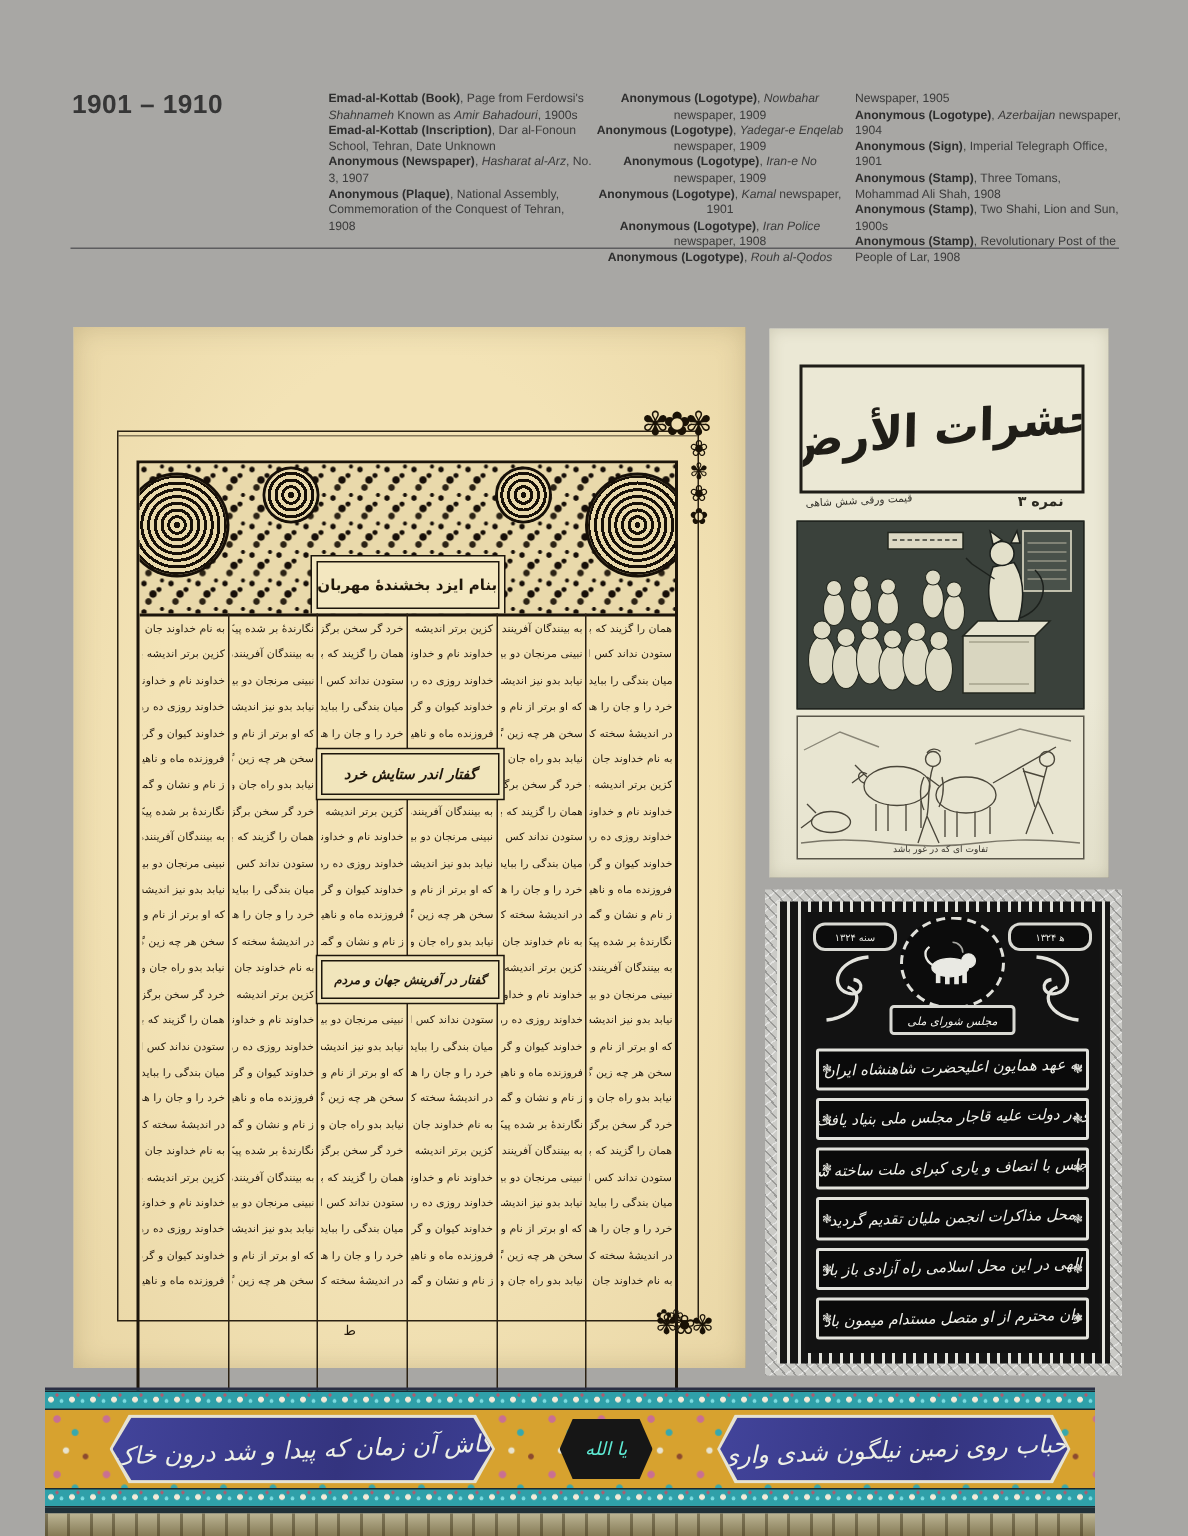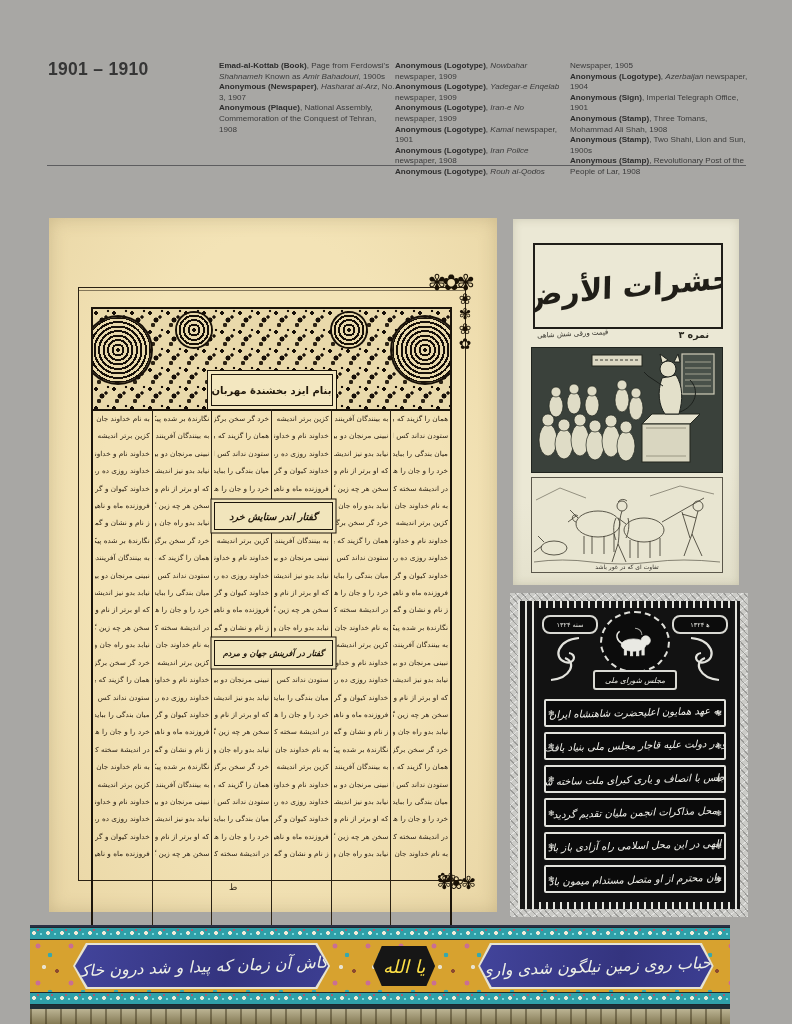--- a/index.html
+++ b/index.html
@@ -8,21 +8,21 @@
   .fa{font-family:"DejaVu Sans",sans-serif;}
 
   
   .page-title{position:absolute;left:48px;top:59px;font-size:17.5px;font-weight:bold;
               letter-spacing:.3px;color:#363636;}
   .cap-col{position:absolute;top:61px;font-size:8.1px;line-height:10.6px;color:#3a3a3a;}
   .cap-col p{margin:0;}
   .cap-col .b{font-weight:bold;color:#2d2d2d;}
   .cap-col .i{font-style:italic;}
   .cap-1{left:219px;width:176px;}
-  .cap-2{left:395px;width:170px;}
+  .cap-2{left:395px;width:170px;text-align:center;}
   .cap-3{left:570px;width:178px;}
   .head-rule{position:absolute;left:47px;top:165px;width:699px;height:1.4px;background:#5d5d5f;}
 
   
   .ms{position:absolute;left:49px;top:218px;width:448px;height:694px;
       background:radial-gradient(ellipse at 50% 45%, #f3e3b6 55%, #e9d6a5 100%);
       box-shadow:inset 0 0 18px rgba(110,95,60,.25);}
   .ms-thin{position:absolute;left:29px;top:69px;width:386px;height:592px;
            border:1px solid #2a2113;}
   .ms-thin::before{content:"";position:absolute;left:0;right:0;top:2px;border-top:1px solid rgba(42,33,19,.55);}
@@ -143,35 +143,36 @@
   .seg-ind-wrap{flex:1.7;margin:3px 1px;padding:2px;background:#e6e3d2;
       clip-path:polygon(5% 0,95% 0,100% 50%,95% 100%,5% 100%,0 50%);display:flex;}
   .seg-ind{flex:1;background:linear-gradient(100deg,#42449b 0%,#34347f 60%,#3c3e92 100%);
       clip-path:polygon(5% 0,95% 0,100% 50%,95% 100%,5% 100%,0 50%);
       display:flex;align-items:center;justify-content:center;overflow:hidden;}
   .seg-ind span{font-family:"DejaVu Sans",sans-serif;font-style:italic;font-size:16px;
       color:#eef0e6;white-space:nowrap;transform:rotate(-2deg);}
   .seg-black{flex:0 0 62px;margin:6px 0;background:#161616;
       clip-path:polygon(14% 0,86% 0,100% 50%,86% 100%,14% 100%,0 50%);
       display:flex;align-items:center;justify-content:center;overflow:hidden;}
-  .seg-black span{font-family:"DejaVu Sans",sans-serif;font-style:italic;font-size:18px;color:#fde047;}
+  .seg-black span{font-family:"DejaVu Sans",sans-serif;font-style:italic;font-size:12px;color:#5eead4;}
   .tb-dark{height:4px;background:#203038;}
   .tb-stone{height:17px;background:#a2976a;
       background-image:
         repeating-linear-gradient(90deg, rgba(55,45,20,.45) 0 2px, transparent 2px 15px),
         linear-gradient(rgba(255,255,255,.28), rgba(40,30,10,.30));}
 </style>
 </head>
 <body>
 
 <div class="page">
 
   <div class="page-title">1901 – 1910</div>
   <div class="cap-col cap-1">
       <p><span class="b">Emad-al-Kottab (Book)</span><span>, Page from Ferdowsi's </span><span class="i">Shahnameh</span><span> Known as </span><span class="i">Amir Bahadouri</span><span>, 1900s</span></p>
+      <p><span class="b">Emad-al-Kottab (Inscription)</span><span>, Dar al-Fonoun School, Tehran, Date Unknown</span></p>
       <p><span class="b">Anonymous (Newspaper)</span><span>, </span><span class="i">Hasharat al-Arz</span><span>, No. 3, 1907</span></p>
       <p><span class="b">Anonymous (Plaque)</span><span>, National Assembly, Commemoration of the Conquest of Tehran, 1908</span></p>
     </div>
   <div class="cap-col cap-2">
       <p><span class="b">Anonymous (Logotype)</span><span>, </span><span class="i">Nowbahar</span><span> newspaper, 1909</span></p>
       <p><span class="b">Anonymous (Logotype)</span><span>, </span><span class="i">Yadegar-e Enqelab</span><span> newspaper, 1909</span></p>
       <p><span class="b">Anonymous (Logotype)</span><span>, </span><span class="i">Iran-e No</span><span> newspaper, 1909</span></p>
       <p><span class="b">Anonymous (Logotype)</span><span>, </span><span class="i">Kamal</span><span> newspaper, 1901</span></p>
       <p><span class="b">Anonymous (Logotype)</span><span>, </span><span class="i">Iran Police</span><span> newspaper, 1908</span></p>
       <p><span class="b">Anonymous (Logotype)</span><span>, </span><span class="i">Rouh al-Qodos</span></p>

